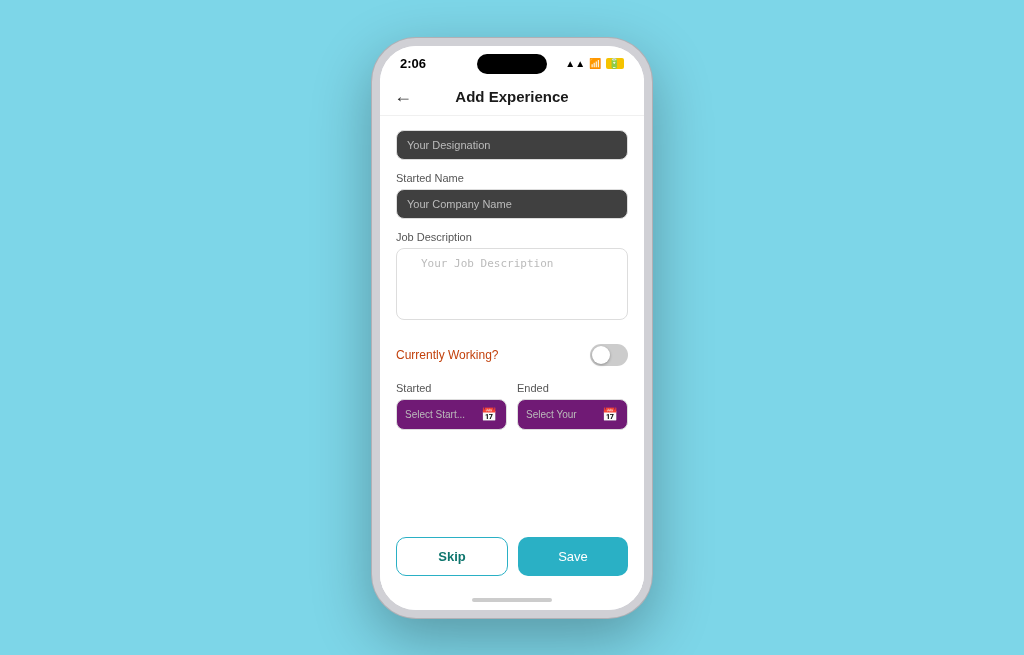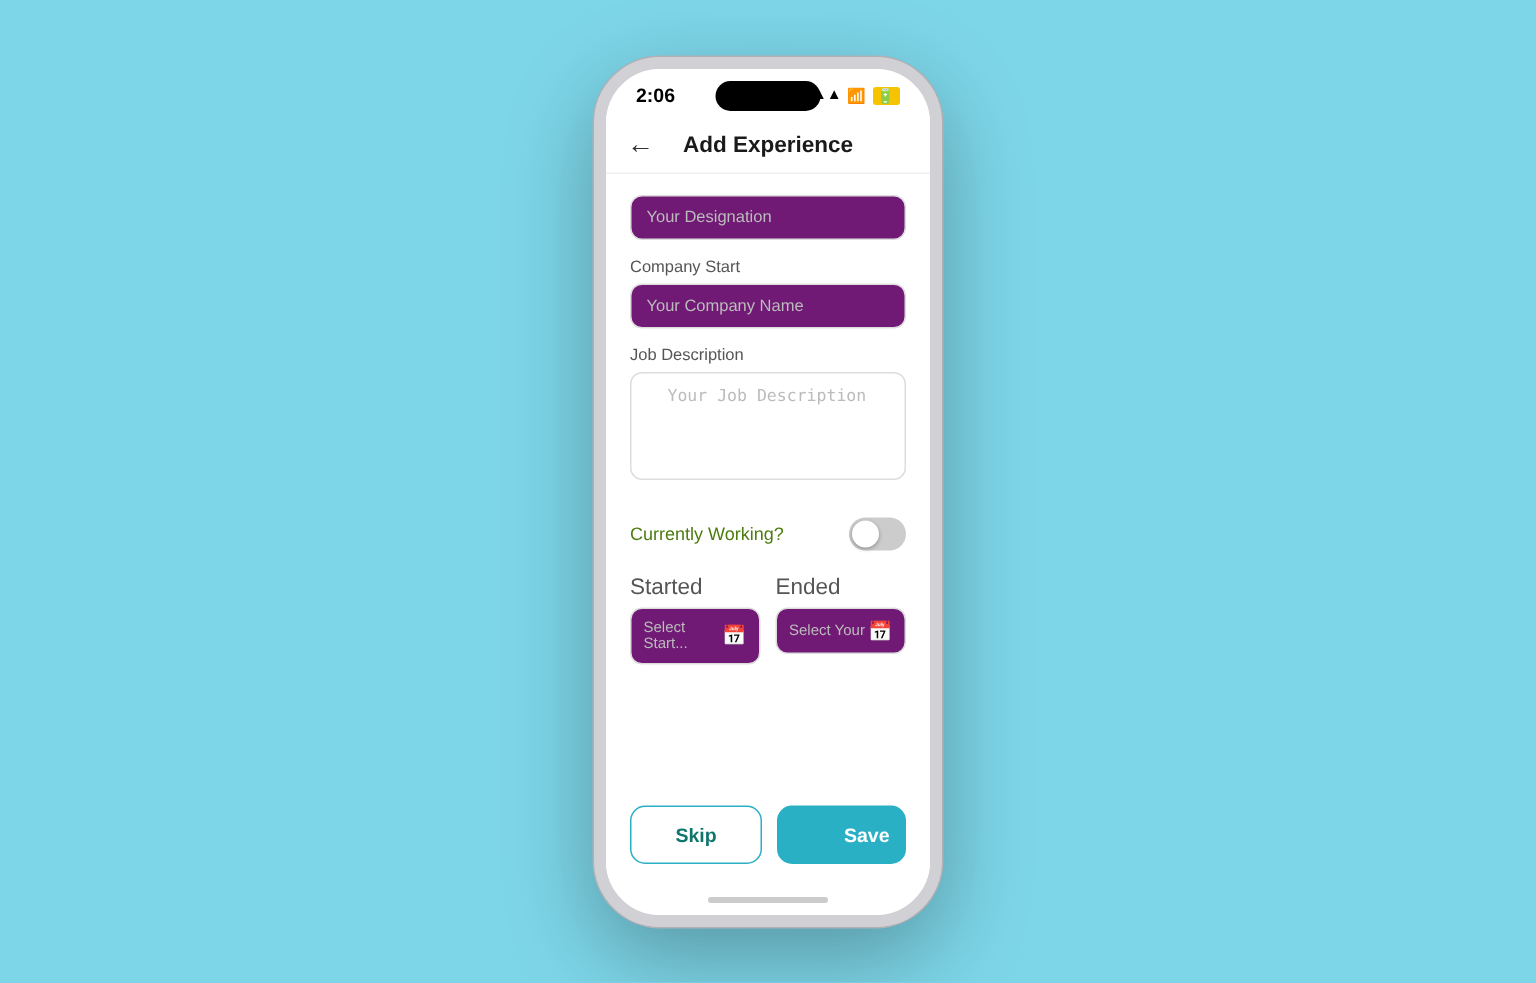--- a/index.html
+++ b/index.html
@@ -9,21 +9,21 @@
       height: 655px;
       background-color: #7dd6e8;
       display: flex;
       align-items: center;
       justify-content: center;
       font-family: -apple-system, BlinkMacSystemFont, 'Segoe UI', sans-serif;
     }
 
     .phone-wrapper {
       position: relative;
-      width: 232px;
+      width: 280px;
       height: 580px;
     }
 
     .phone-frame {
       width: 100%;
       height: 100%;
       background: #f5f5f7;
       border-radius: 44px;
       border: 8px solid #d0d0d5;
       box-shadow:
@@ -125,21 +125,21 @@
       display: block;
     }
 
     .field-input {
       width: 100%;
       padding: 8px 10px;
       border: 1px solid #ddd;
       border-radius: 8px;
       font-size: 11px;
       color: #999;
-      background: #701a75;
+      background: #404040;
       outline: none;
     }
 
     .field-input::placeholder {
       color: #bbb;
     }
 
     .field-textarea {
       width: 100%;
       padding: 8px 24px;
@@ -161,21 +161,21 @@
     .toggle-row {
       display: flex;
       align-items: center;
       justify-content: space-between;
       padding: 8px 0;
       margin-bottom: 8px;
     }
 
     .toggle-label {
       font-size: 12px;
-      color: #4d7c0f;
+      color: #c2410c;
     }
 
     .toggle-switch {
       width: 38px;
       height: 22px;
       background: #ccc;
       border-radius: 11px;
       position: relative;
       cursor: pointer;
     }
@@ -196,21 +196,21 @@
       display: flex;
       gap: 10px;
       margin-bottom: 14px;
     }
 
     .date-group {
       flex: 1;
     }
 
     .date-label {
-      font-size: 15px;
+      font-size: 11px;
       color: #555;
       margin-bottom: 5px;
       display: block;
     }
 
     .date-input {
       display: flex;
       align-items: center;
       justify-content: space-between;
       padding: 7px 8px;
@@ -251,23 +251,22 @@
     }
 
     .btn-save {
       flex: 1;
       padding: 11px;
       border: none;
       border-radius: 10px;
       background: #2ab0c5;
       color: #fff;
       font-size: 13px;
-      font-weight: 700;
-      cursor: pointer;
-      text-align: right;
+      font-weight: 400;
+      cursor: pointer;
     }
 
     
     .home-indicator {
       width: 80px;
       height: 4px;
       background: #ccc;
       border-radius: 2px;
       margin: 6px auto 8px auto;
     }
@@ -295,21 +294,21 @@
         <span class="header-title">Add Experience</span>
       </div>
 
       <div class="form-content">
 
         <div class="field-group">
           <input class="field-input" type="text" placeholder="Your Designation" style="">
         </div>
 
         <div class="field-group">
-          <label class="field-label">Company Start</label>
+          <label class="field-label">Started Name</label>
           <input class="field-input" type="text" placeholder="Your Company Name" style="">
         </div>
 
         <div class="field-group">
           <label class="field-label">Job Description</label>
           <textarea class="field-textarea" placeholder="Your Job Description" style=""></textarea>
         </div>
 
         <div class="toggle-row">
           <span class="toggle-label">Currently Working?</span>

